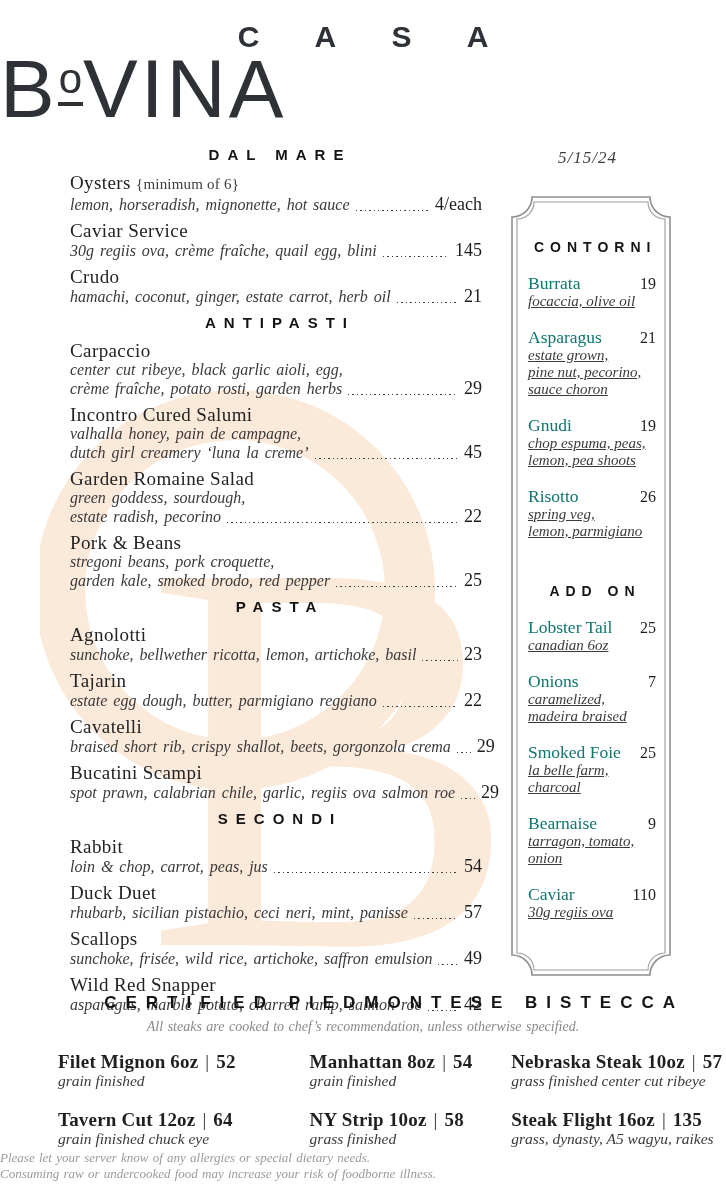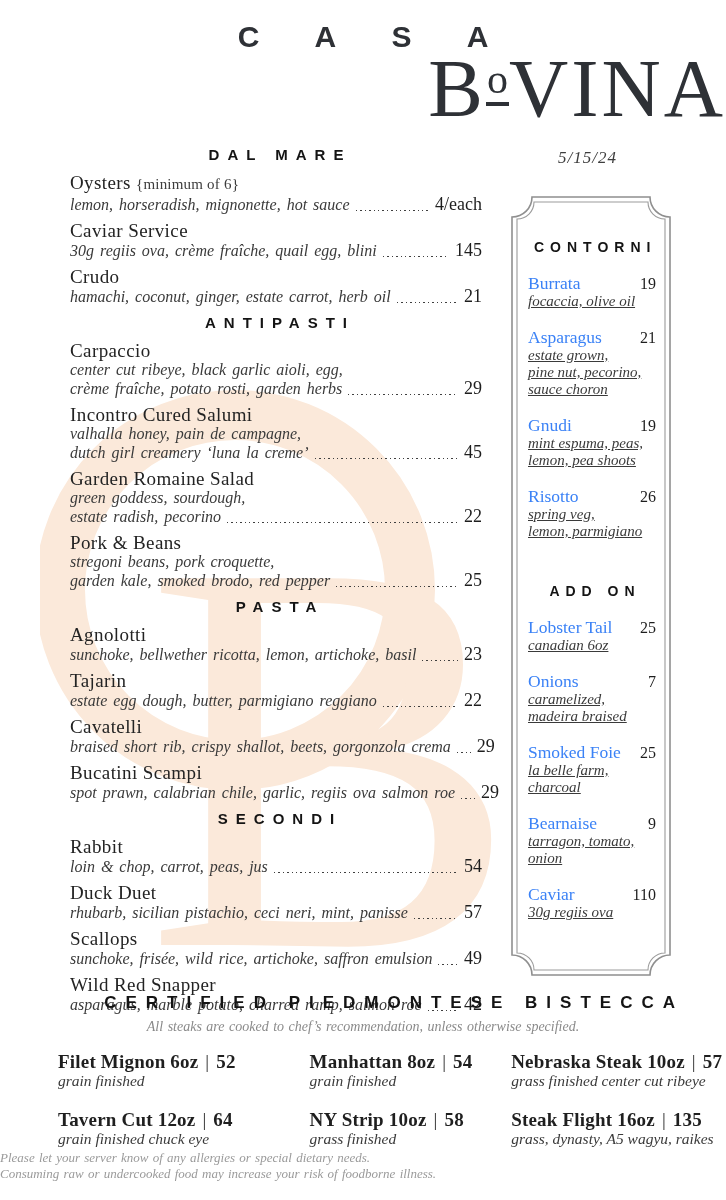--- a/index.html
+++ b/index.html
@@ -10,22 +10,22 @@
   }
   
   .watermark{position:absolute;left:40px;top:320px;width:470px;height:680px;pointer-events:none;}
   
   .brand-top{
     text-align:center;margin-top:20px;
     font-family:"Liberation Sans",sans-serif;font-weight:700;
     font-size:30px;letter-spacing:24px;text-indent:24px;color:#2e3136;
   }
   .brand-main{
-    text-align:right;margin-top:-6px;line-height:1.0;
-    font-family:Liberation Serif, serif;font-size:82px;color:#2e3136;letter-spacing:3px;
+    text-align:left;margin-top:-6px;line-height:1.0;
+    font-family:Liberation Sans, sans-serif;font-size:82px;color:#2e3136;letter-spacing:3px;
   }
   .brand-main .small-o{
     display:inline-block;font-size:42px;line-height:1;vertical-align:top;
     margin-top:10px;border-bottom:4px solid #2e3136;padding:0 1px 2px 1px;letter-spacing:0;
   }
   .menu-date{
     position:absolute;left:558px;top:148px;width:80px;
     font-style:italic;font-size:17px;color:#3d3d3d;letter-spacing:1px;
   }
   
@@ -50,21 +50,21 @@
   
   .side-box{position:absolute;left:511px;top:196px;width:160px;height:780px;}
   .side-border{position:absolute;left:0;top:0;}
   .side-content{position:absolute;left:17px;top:43px;width:128px;}
   .side-header{
     font-family:"Liberation Sans",sans-serif;font-weight:700;font-size:14px;
     letter-spacing:6px;text-indent:6px;color:#141414;text-align:center;margin:0 0 18px 0;
   }
   .side-item{margin-bottom:17px;}
   .side-name-row{display:flex;justify-content:space-between;align-items:baseline;}
-  .side-name{font-size:17.5px;line-height:20px;color:#3b82f6;}
+  .side-name{font-size:17.5px;line-height:20px;color:#0f766e;}
   .side-price{font-size:16px;color:#1e1e1e;}
   .side-desc{font-style:italic;font-size:15px;line-height:17px;color:#3a3a3a;text-decoration:underline;}
   .side-gap{height:26px;}
   
   .bottom{position:absolute;left:42px;top:993px;width:642px;}
   .bistecca-title{
     font-family:"Liberation Sans",sans-serif;font-weight:700;font-size:17px;
     letter-spacing:9px;text-indent:9px;color:#141414;text-align:right;
   }
   .bistecca-sub{
@@ -250,21 +250,21 @@
           </div>
           <div class="side-desc">estate grown,</div>
           <div class="side-desc">pine nut, pecorino,</div>
           <div class="side-desc">sauce choron</div>
         </div>
         <div class="side-item">
           <div class="side-name-row">
             <span class="side-name">Gnudi</span>
             <span class="side-price">19</span>
           </div>
-          <div class="side-desc">mint espuma, peas,</div>
+          <div class="side-desc">chop espuma, peas,</div>
           <div class="side-desc">lemon, pea shoots</div>
         </div>
         <div class="side-item">
           <div class="side-name-row">
             <span class="side-name">Risotto</span>
             <span class="side-price">26</span>
           </div>
           <div class="side-desc">spring veg,</div>
           <div class="side-desc">lemon, parmigiano</div>
         </div>

